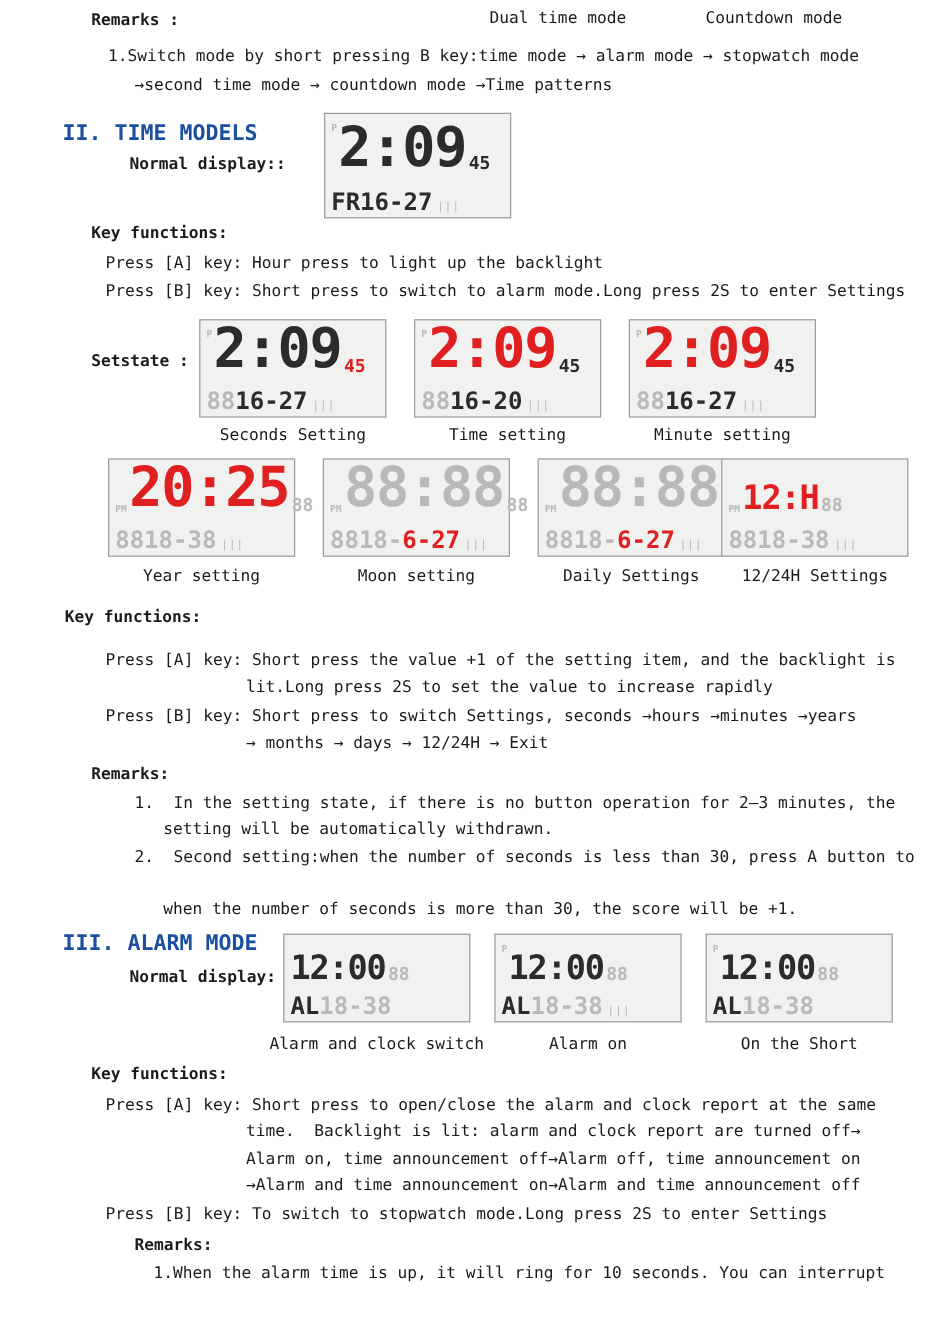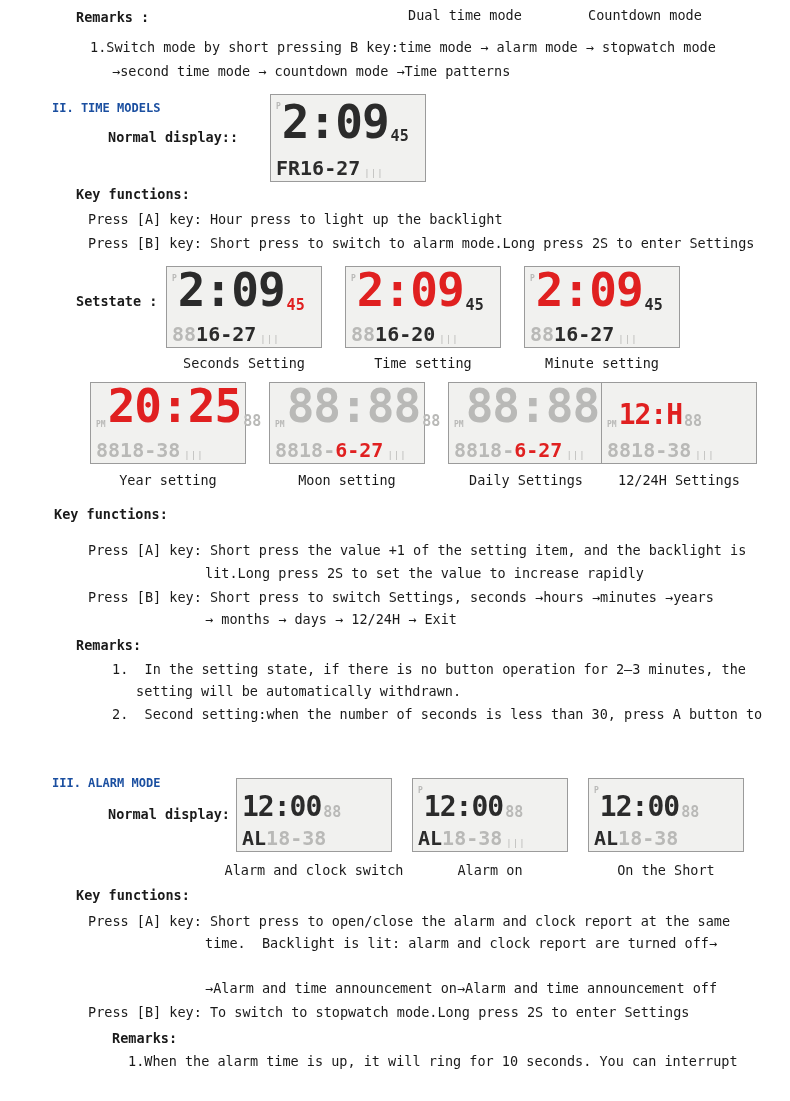--- a/index.html
+++ b/index.html
@@ -10,21 +10,21 @@
     color:#1a1a1a;
     font-size:13.5px;
     position:relative;
     overflow:hidden;
   }
   .page{position:relative;width:790px;height:1101px;}
 
   
   .t{position:absolute; white-space:pre; line-height:1.35;}
   .bold{font-weight:bold;}
-  .sec-title{color:#1b4fa0; font-weight:bold; font-size:12px;}
+  .sec-title{color:#1b4fa0; font-weight:bold; font-size:18px;}
 
   
   .lcd{
     position:absolute;
     background:#f1f1ef;
     border:1px solid #9b9b9b;
     box-sizing:border-box;
     display:flex;
     flex-direction:column;
     justify-content:center;
@@ -181,20 +181,21 @@
   <div class="t bold" style="left:54px; top:505px;">Key functions:</div>
   <div class="t" style="left:88px; top:541px;">Press [A] key: Short press the value +1 of the setting item, and the backlight is</div>
   <div class="t" style="left:205px; top:564px;">lit.Long press 2S to set the value to increase rapidly</div>
   <div class="t" style="left:88px; top:588px;">Press [B] key: Short press to switch Settings, seconds →hours →minutes →years</div>
   <div class="t" style="left:205px; top:610px;">→ months → days → 12/24H → Exit</div>
 
   <div class="t bold" style="left:76px; top:636px;">Remarks:</div>
   <div class="t" style="left:112px; top:660px;">1.  In the setting state, if there is no button operation for 2–3 minutes, the</div>
   <div class="t" style="left:136px; top:682px;">setting will be automatically withdrawn.</div>
   <div class="t" style="left:112px; top:705px;">2.  Second setting:when the number of seconds is less than 30, press A button to</div>
+  <div class="t" style="left:136px; top:749px;">when the number of seconds is more than 30, the score will be +1.</div>
 
   <div class="t sec-title" style="left:52px; top:775px;">III. ALARM MODE</div>
   <div class="t bold" style="left:108px; top:805px;">Normal display:</div>
 
   <div class="lcd" style="left:236px; top:778px; width:156px; height:74px;">
     <div class="row1">
       <span class="seg on big sm">12:00</span>
       <span class="seg supsm">88</span>
     </div>
     <div class="row2">
@@ -227,19 +228,20 @@
     <div class="row2">
       <span class="seg on mid">AL</span>
       <span class="seg mid">18-38</span>
     </div>
   </div>
   <div class="caption" style="left:588px; top:862px; width:156px;">On the Short</div>
 
   <div class="t bold" style="left:76px; top:886px;">Key functions:</div>
   <div class="t" style="left:88px; top:912px;">Press [A] key: Short press to open/close the alarm and clock report at the same</div>
   <div class="t" style="left:205px; top:934px;">time.  Backlight is lit: alarm and clock report are turned off→</div>
+  <div class="t" style="left:205px; top:957px;">Alarm on, time announcement off→Alarm off, time announcement on</div>
   <div class="t" style="left:205px; top:979px;">→Alarm and time announcement on→Alarm and time announcement off</div>
   <div class="t" style="left:88px; top:1003px;">Press [B] key: To switch to stopwatch mode.Long press 2S to enter Settings</div>
 
   <div class="t bold" style="left:112px; top:1029px;">Remarks:</div>
   <div class="t" style="left:128px; top:1052px;">1.When the alarm time is up, it will ring for 10 seconds. You can interrupt</div>
 
 </div>
 
 </body></html>

